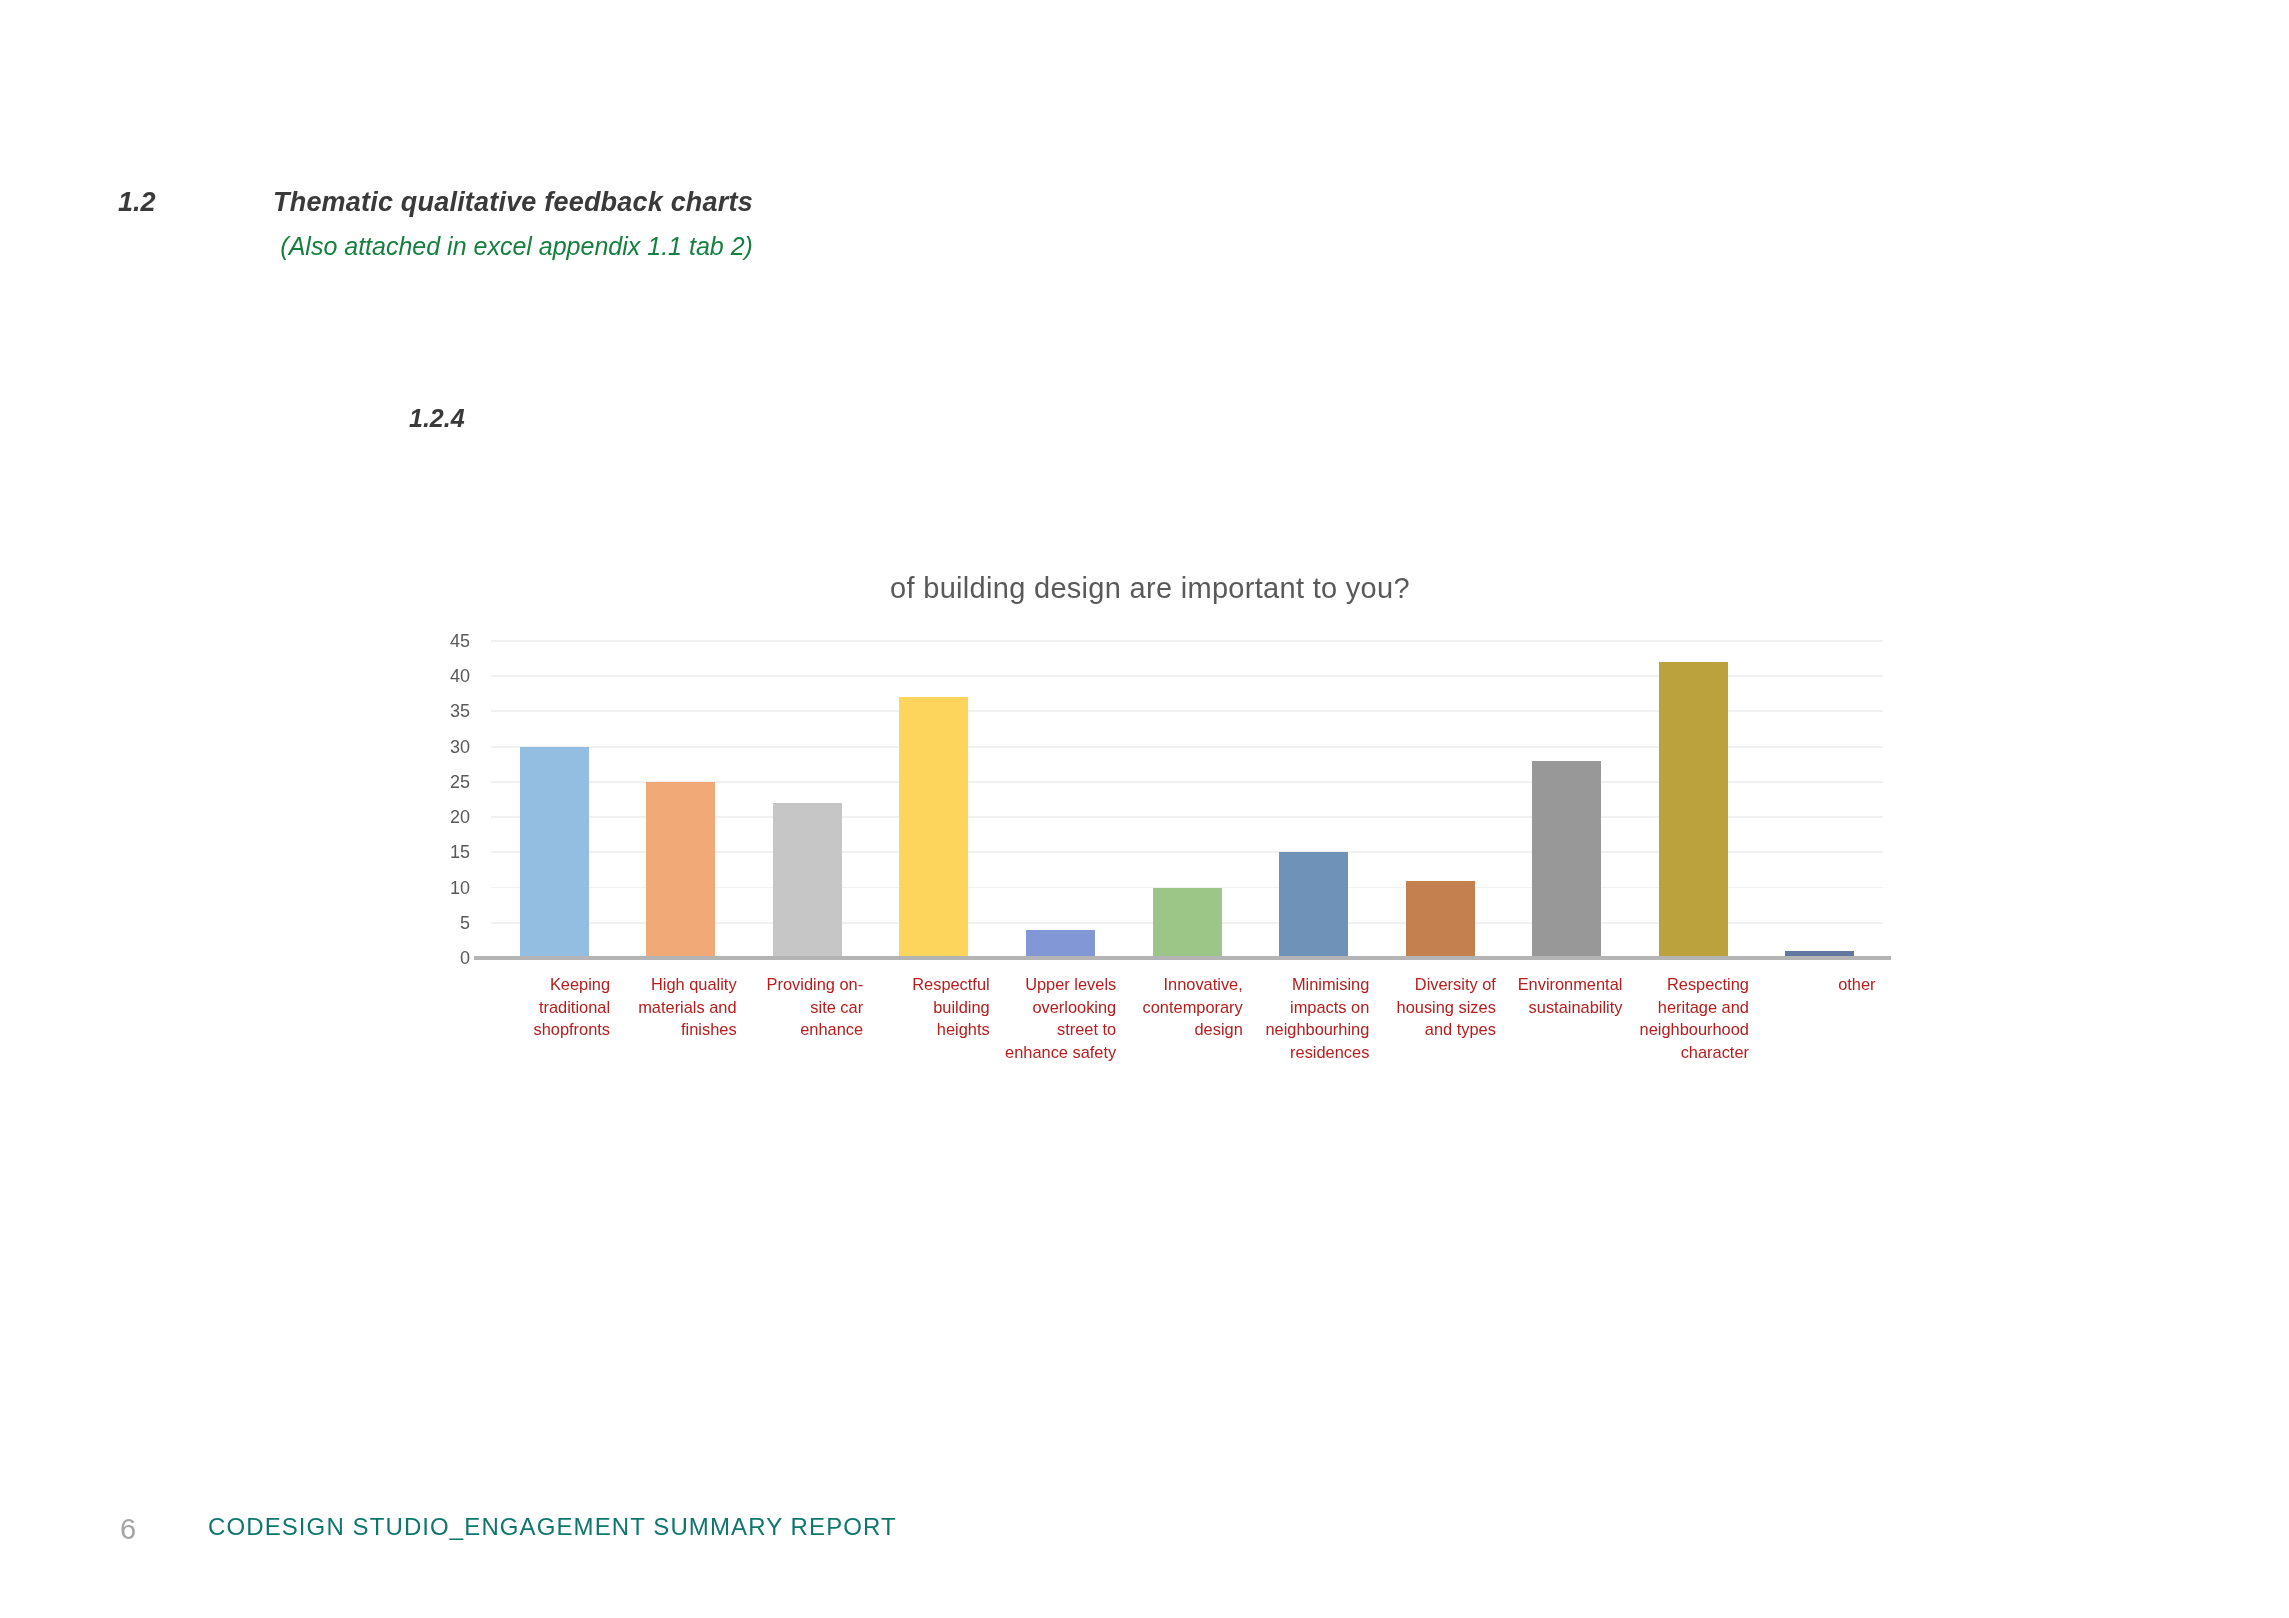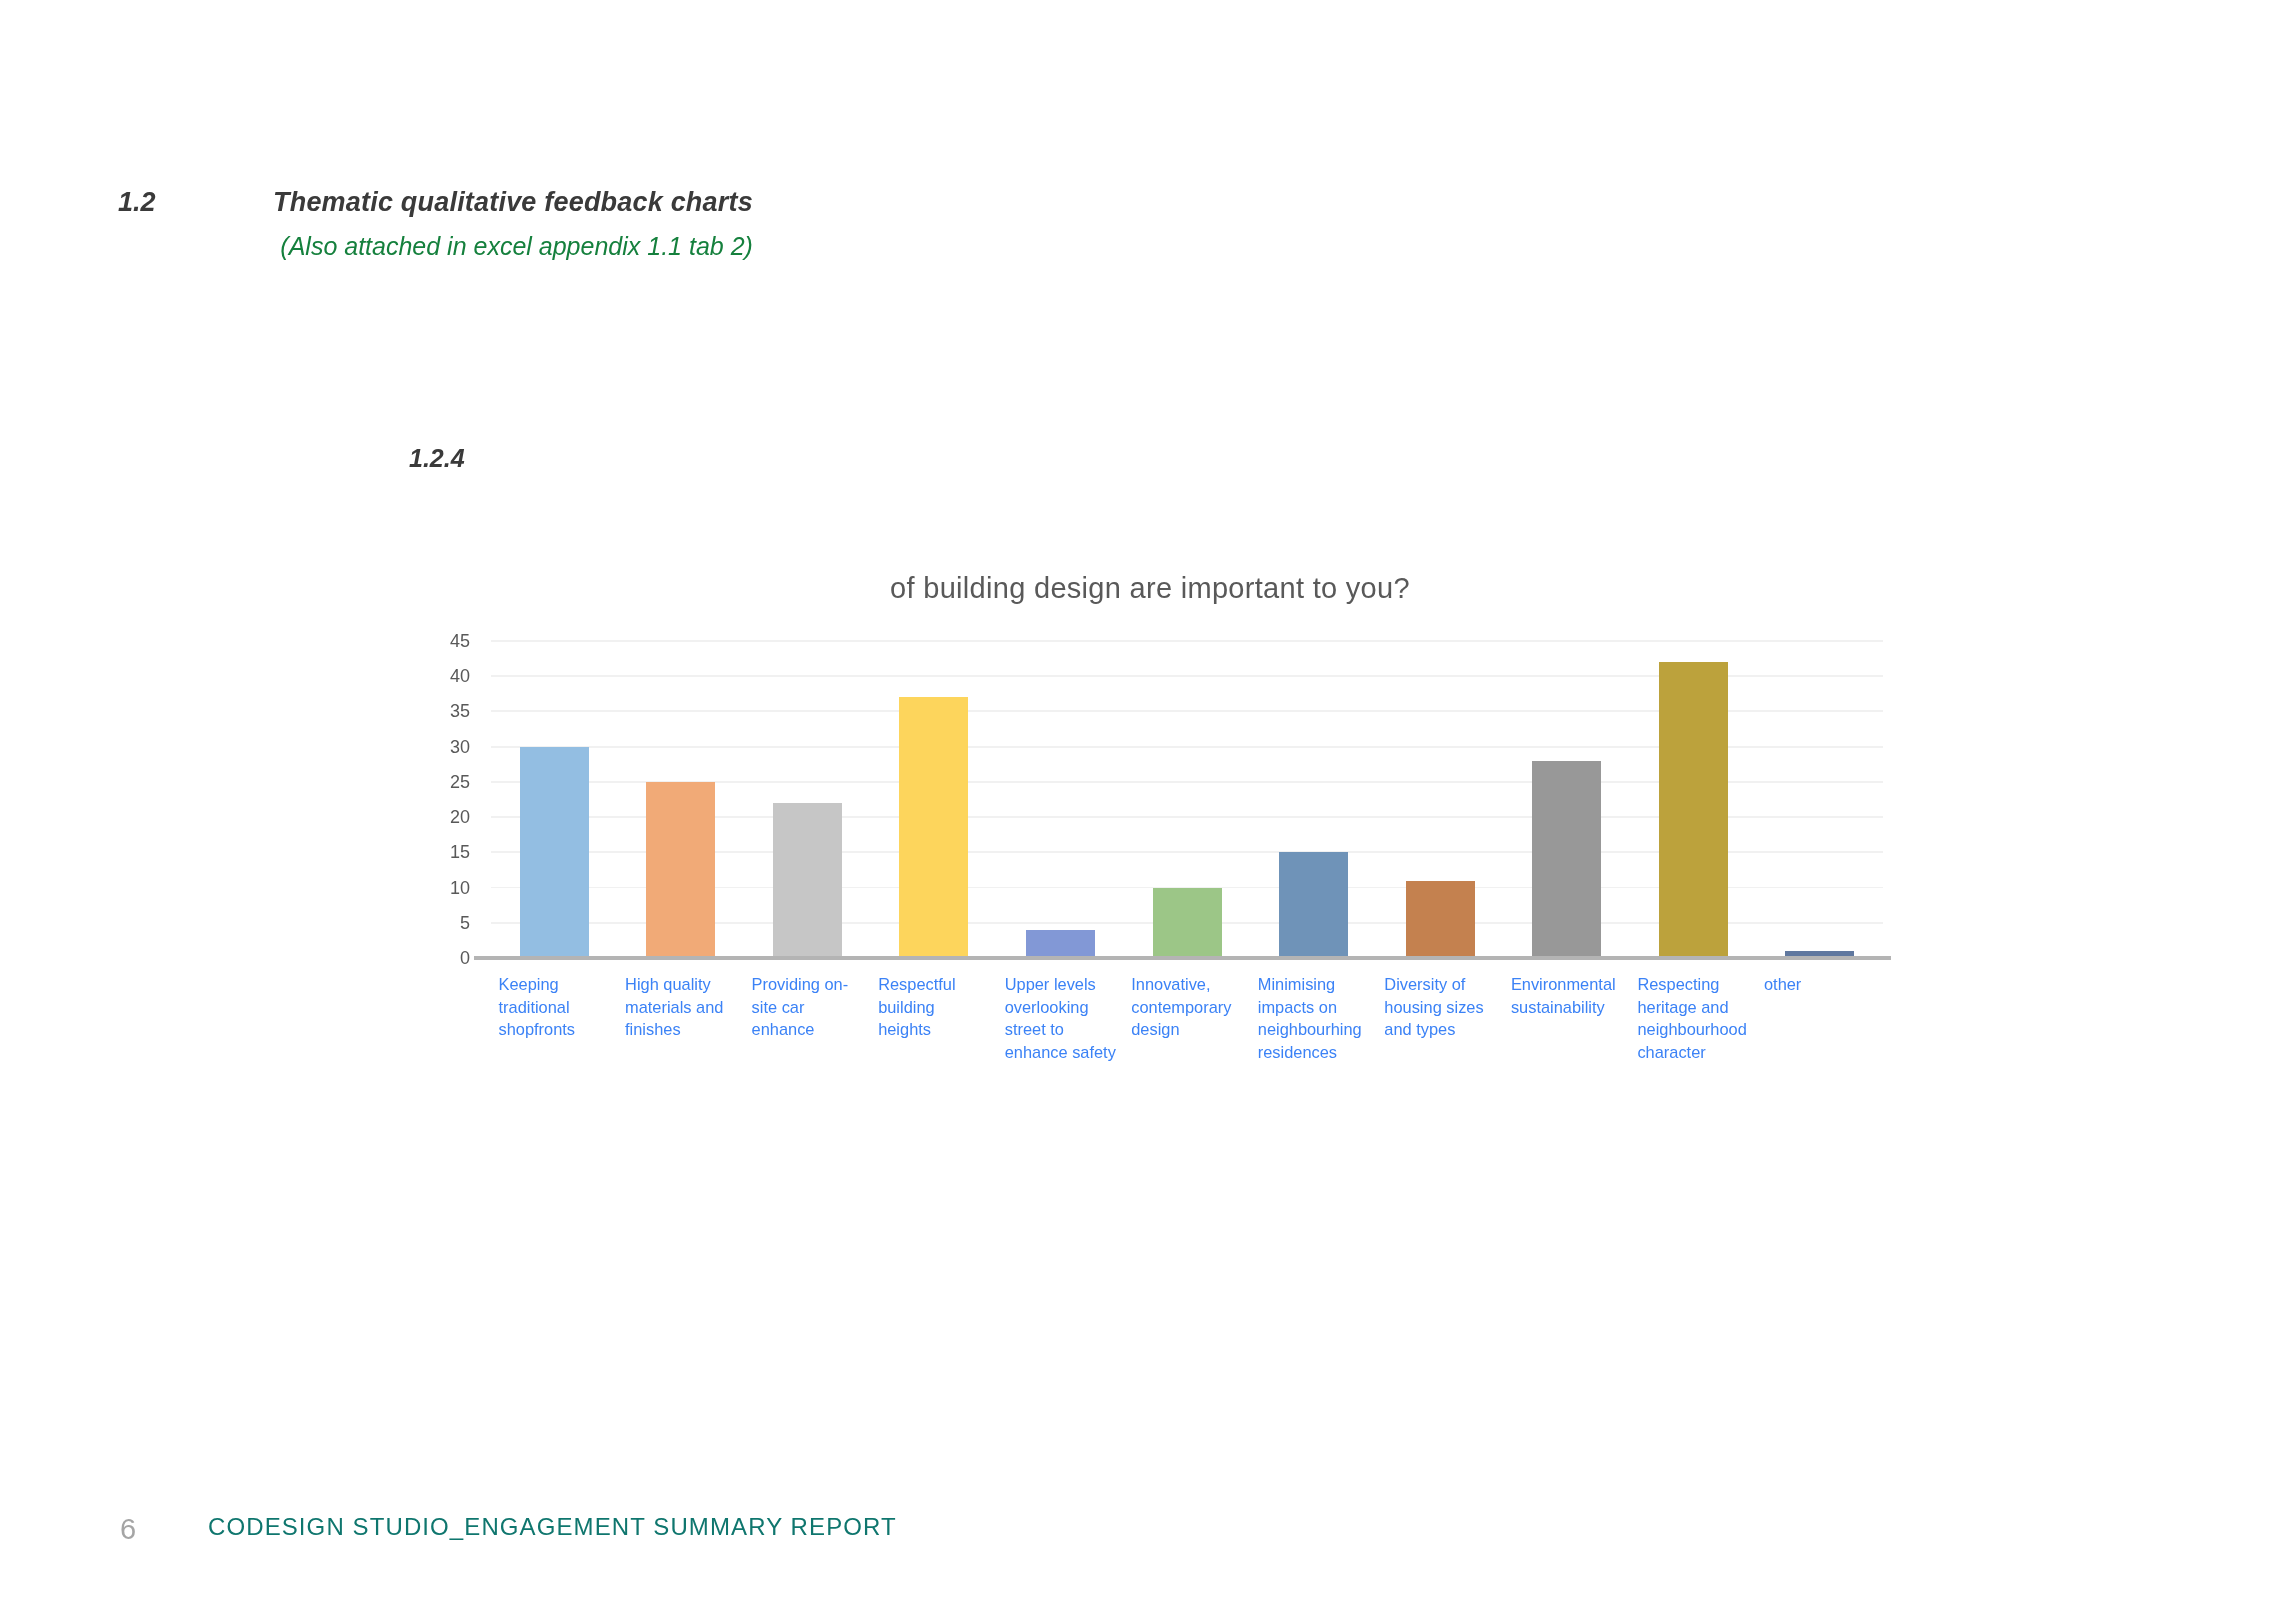--- a/index.html
+++ b/index.html
@@ -31,21 +31,21 @@
     letter-spacing: 0.2px;
   }
   .section-subtitle {
     margin-top: 14px;
     font-size: 25px; font-style: italic; font-weight: normal;
     color: #15803d;
     text-align: right;
   }
   .subsection-num {
     position: absolute;
-    left: 409px; top: 444px;
+    left: 409px; top: 404px;
     font-size: 25px; font-weight: bold; font-style: italic;
     color: #3a3a3a;
   }
 
   
   .chart {
     position: absolute;
     left: 412px; top: 570px;
     width: 1476px;
   }
@@ -114,24 +114,24 @@
 
   .x-labels {
     position: absolute;
     left: 79px; top: 332px;
     width: 1392px;
     display: flex;
     align-items: flex-start;
   }
   .x-label {
     flex: 1 1 0;
-    text-align: left;
+    text-align: right;
     font-size: 16.4px;
     line-height: 22.5px;
-    color: #3b82f6;
+    color: #b91c1c;
     padding: 0 7.5px;
   }
 
   
   .footer-page-num {
     position: absolute;
     left: 120px; top: 1513px;
     font-size: 29px;
     color: #a5a5a5;
     font-weight: 300;

